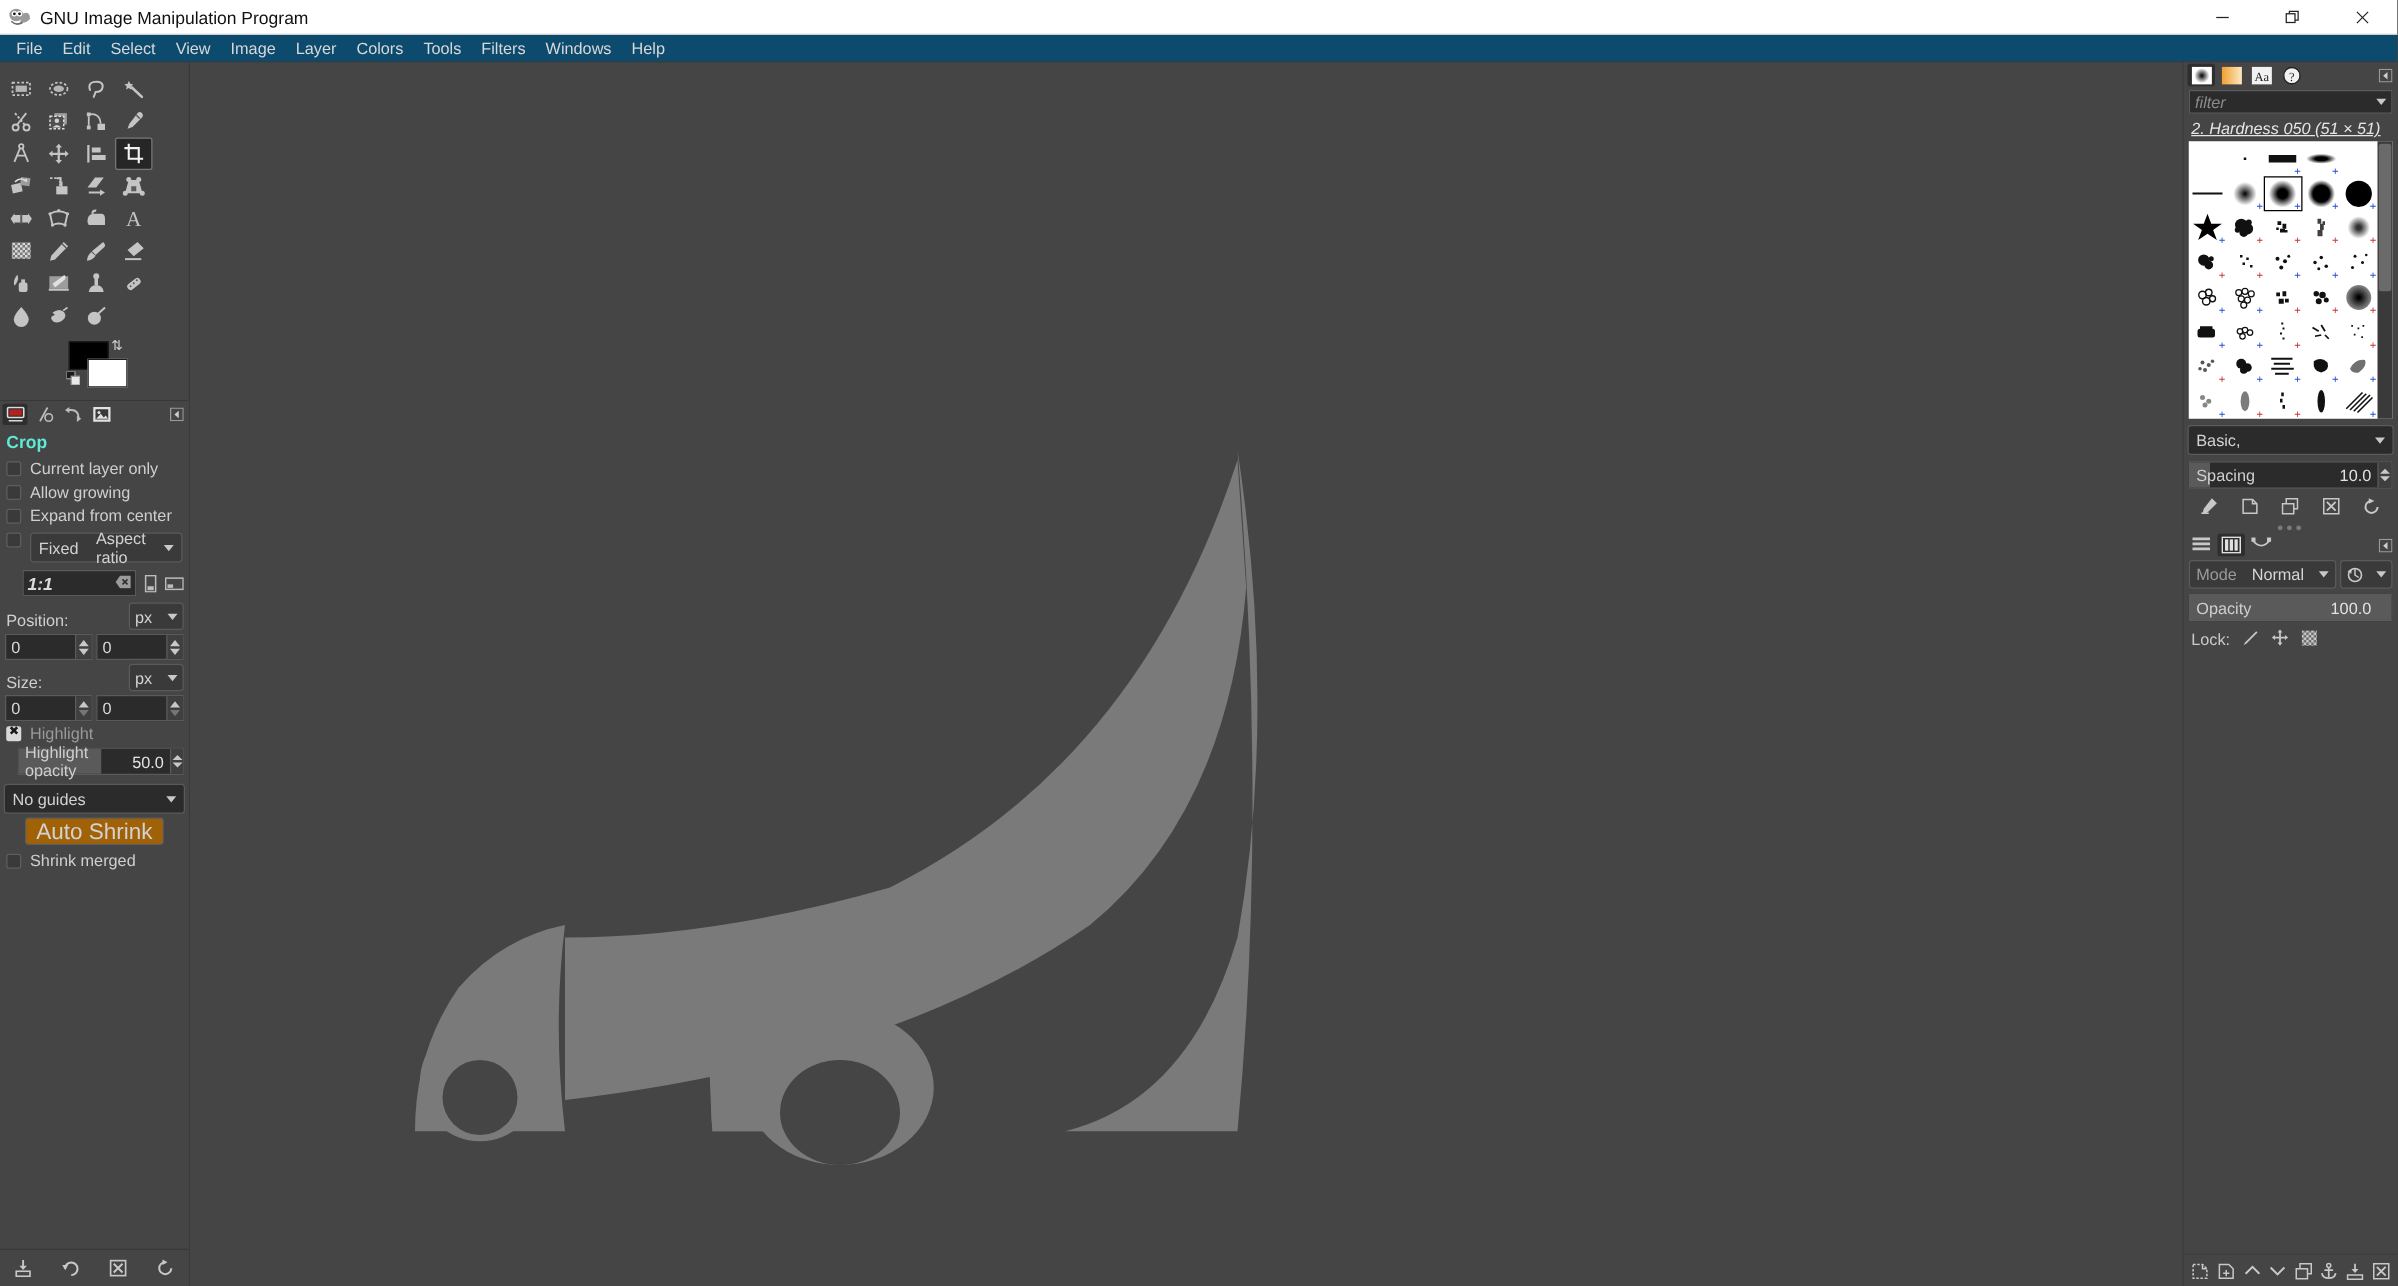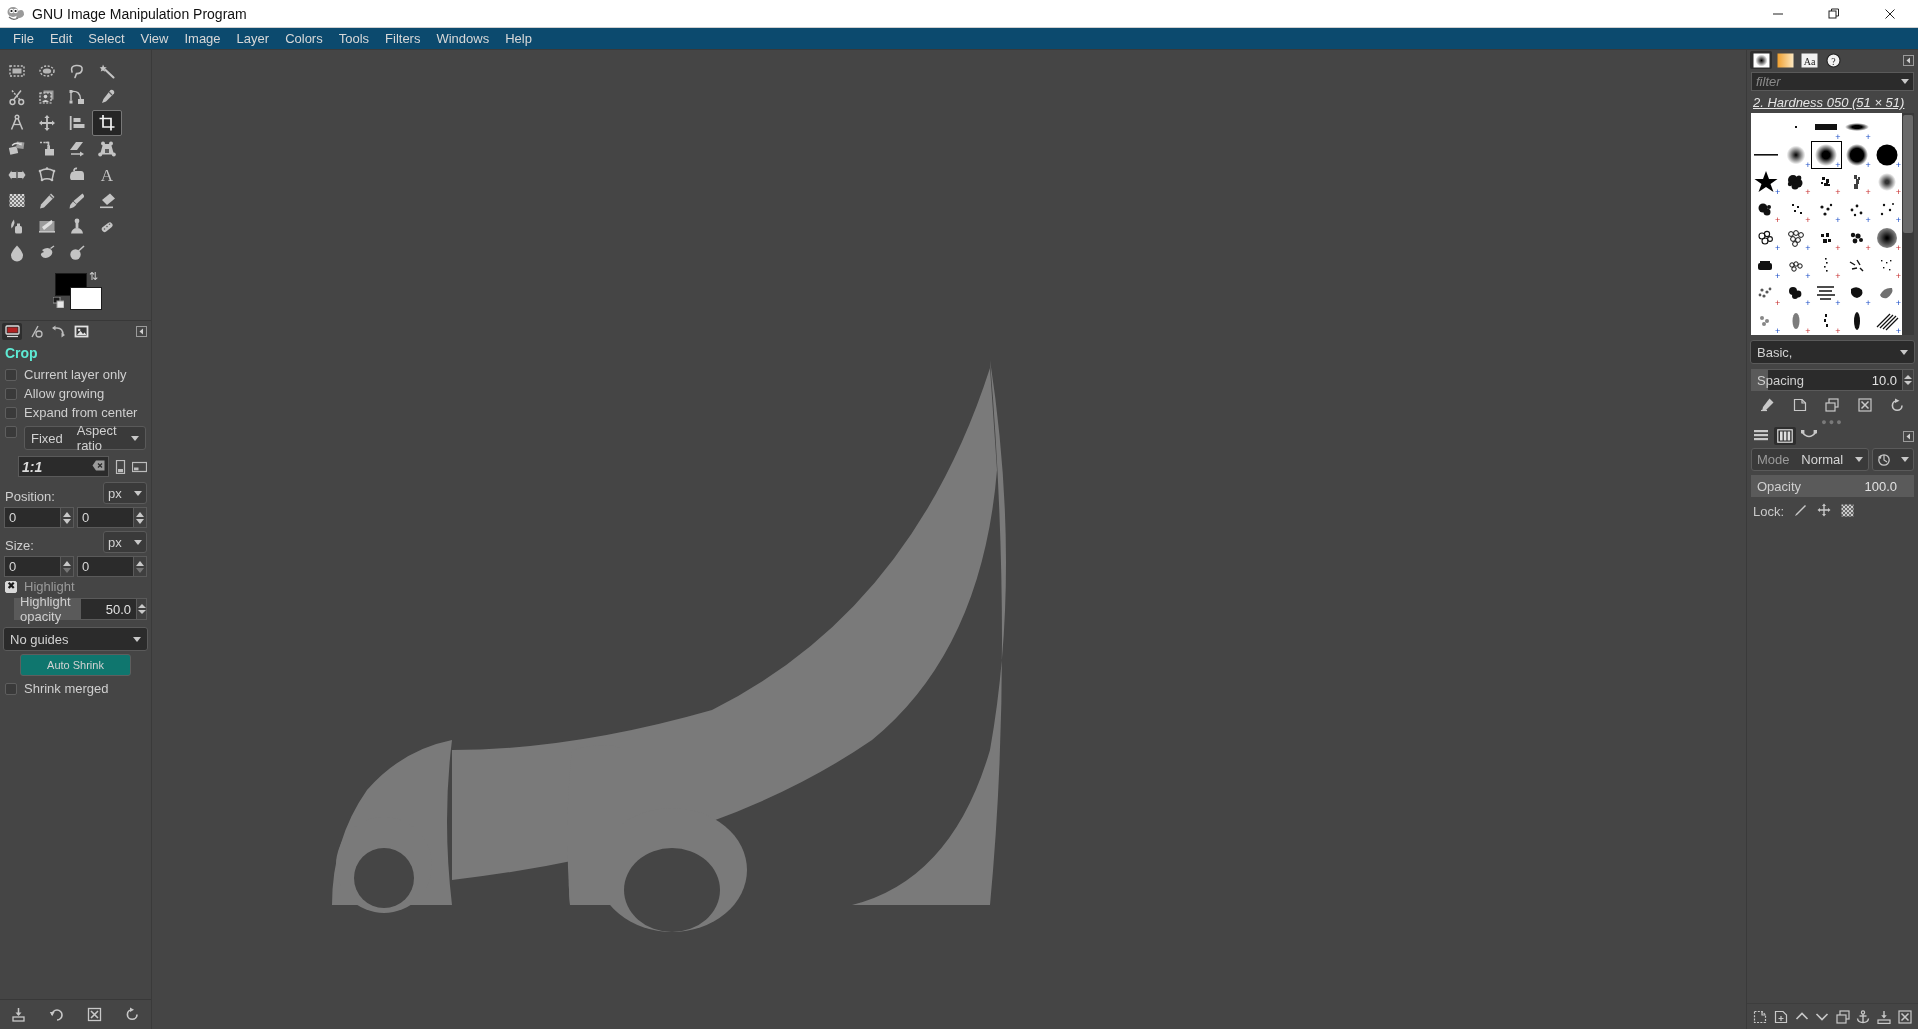--- a/index.html
+++ b/index.html
@@ -95,23 +95,23 @@
             position: relative; display: flex; align-items: center; }
   .slider .fill { position: absolute; left: 0; top: 0; bottom: 0; background: #5a5a5a; }
   .slider .sl-name { position: relative; color: #cfcfcf; padding-left: 5px; font-size: 13px; }
   .slider .sl-val { position: relative; margin-left: auto; color: #e2e2e2; padding-right: 5px; font-size: 13px; }
   .slider .sl-spin { width: 11px; height: 20px; background: #3f3f3f; border-left: 1px solid #5a5a5a;
                      display: flex; flex-direction: column; align-items: center; justify-content: center; }
   .wide-combo { margin: 5px 3px 3px 3px; height: 24px; background: #2b2b2b; border: 1px solid #5a5a5a;
                 border-radius: 3px; display: flex; align-items: center; padding: 4px 6px;
                 color: #d2d2d2; font-size: 13px; }
   .wide-combo .wc-val { flex: 1; }
-  .pushbtn { margin: 3px 20px; height: 22px; background: #0f766e; border: 1px solid #5e5e5e;
+  .pushbtn { margin: 3px 20px; height: 22px; background: #a16207; border: 1px solid #5e5e5e;
              border-radius: 3px; display: flex; align-items: center; justify-content: center;
-             color: #d2d2d2; font-size: 11px; }
+             color: #d2d2d2; font-size: 18px; }
   .opt-footer { height: 30px; border-top: 1px solid #383838; display: flex;
                 align-items: center; justify-content: space-around; background: #454545; }
   .foot-ic { width: 22px; height: 20px; display: flex; align-items: center; justify-content: center; }
   
   .canvas-area { flex: 1; background: #454545; position: relative; overflow: hidden; }
   .wilber { position: absolute; left: 0; top: 0; width: 100%; height: 100%; }
   
   .rightdock { width: 172px; background: #454545; display: flex; flex-direction: column;
                border-left: 1px solid #3a3a3a; }
   .dockhdr { height: 20px; display: flex; align-items: center; gap: 2px; padding-left: 3px;

